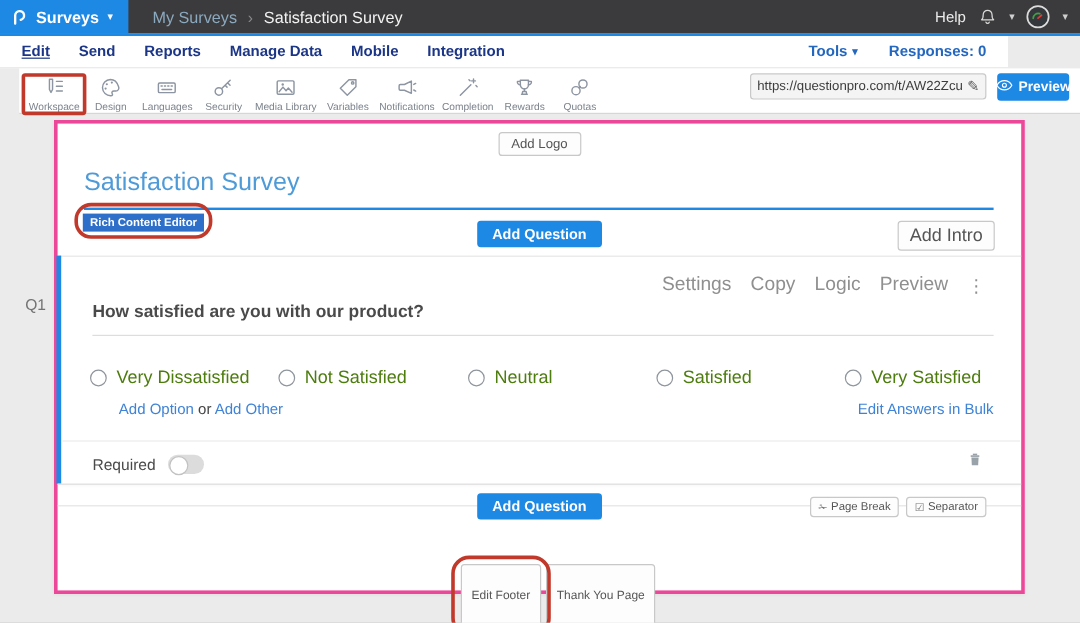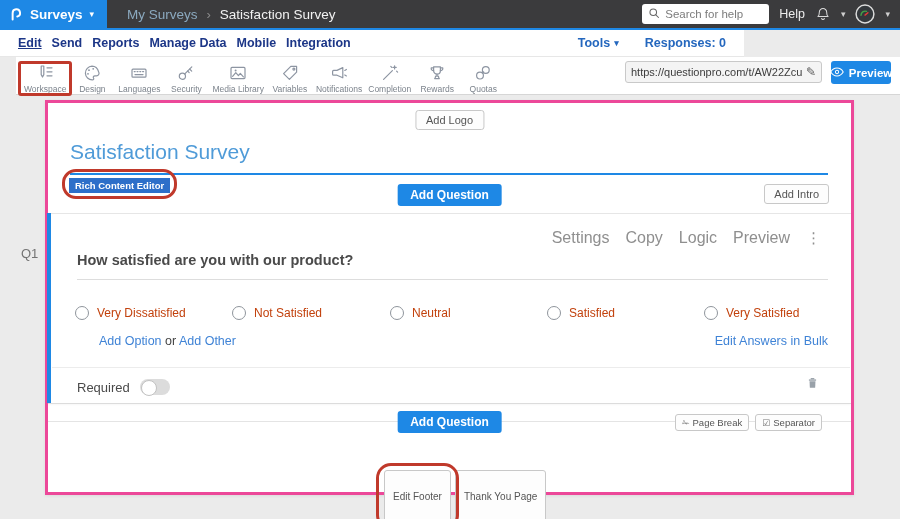--- a/index.html
+++ b/index.html
@@ -20,21 +20,21 @@
   .topbar-right { margin-left:auto; display:flex; align-items:center; gap:10px; padding-right:10px; }
   .upgrade { background:#f4611d; color:#fff; border:none; border-radius:3px; font-family:inherit; font-size:12px; font-weight:700; padding:4px 12px; cursor:pointer; }
   .search { width:127px; height:20px; background:#fff; border-radius:3px; display:flex; align-items:center; gap:5px; padding:0 6px; }
   .search input { border:none; outline:none; width:100px; font-family:inherit; font-size:11.5px; color:#555; background:transparent; }
   .search input::placeholder { color:#7c7c7c; }
   .help { color:#ececec; font-size:12.5px; cursor:pointer; }
   .icon-btn { display:flex; align-items:center; cursor:pointer; }
 
   
   .accent { position:absolute; left:0; top:28px; width:900px; height:2px; background:#1e88e5; }
-  .tabsrow { position:absolute; left:0; top:30px; width:744px; height:27px; background:#fff; border-bottom:1px solid #e7e7e7; display:flex; align-items:center; gap:10px; padding:0 18px; }
+  .tabsrow { position:absolute; left:0; top:30px; width:840px; height:27px; background:#fff; border-bottom:1px solid #e7e7e7; display:flex; align-items:center; gap:24px; padding:0 18px; }
   .tab { color:#1c3687; font-size:12.5px; font-weight:700; cursor:pointer; text-decoration:none; }
   .tab.active { text-decoration:underline; }
   .tabs-right { margin-left:auto; display:flex; align-items:center; gap:26px; }
   .tools { color:#2467be; font-size:12.5px; font-weight:600; cursor:pointer; display:flex; align-items:center; gap:4px; }
   .tools .caret { color:#2467be; }
   .responses { color:#2467be; font-size:12.5px; font-weight:600; }
 
   
   .toolbar { position:absolute; left:16px; top:57px; width:900px; height:38px; background:#fff; border-bottom:1px solid #d6d6d6; display:flex; align-items:flex-end; padding:3px 0 0 5px; }
   .titem { position:relative; min-width:46px; padding:0 3px; display:flex; flex-direction:column; align-items:center; gap:1px; cursor:pointer; }
@@ -56,33 +56,33 @@
   
   .card { position:absolute; left:45px; top:100px; width:809px; height:395px; background:#fff; border:3px solid #ec4899; box-shadow:0 1px 3px rgba(0,0,0,.07); }
   .ghost-btn { background:#fdfdfd; border:1px solid #c8c8c8; border-radius:3px; color:#555; font-family:inherit; cursor:pointer; }
   .add-logo { position:absolute; left:50%; transform:translateX(-50%); top:7px; font-size:11px; padding:3px 10px; }
   .survey-title { position:absolute; left:22px; top:37px; font-size:21px; color:#4f9bd8; font-weight:400; }
   .title-underline { position:absolute; left:22px; right:23px; top:70px; height:2px; background:#1e88e5; }
   .rce-wrap { position:absolute; left:21px; top:72px; }
   .rce-chip { background:#2d6fc9; color:#fff; font-size:9.5px; font-weight:700; padding:2px 6px; white-space:nowrap; cursor:pointer; display:inline-block; }
   .blue-btn { background:#1e88e5; border:none; border-radius:3px; color:#fff; font-family:inherit; font-size:12px; font-weight:700; padding:4px 13px; cursor:pointer; }
   .add-q-top { position:absolute; left:50%; transform:translateX(-50%); top:81px; }
-  .add-intro { position:absolute; right:22px; top:81px; font-size:11px; padding:3px 9px; }
+  .add-intro { position:absolute; right:22px; top:81px; font-size:15px; padding:3px 9px; }
 
   
   .q-top-border { position:absolute; left:0; right:0; top:110px; height:1px; background:#e6e6e6; }
   .q-blue-bar { position:absolute; left:-1px; top:110px; width:4px; height:190px; background:#1e88e5; }
   .q-menu { position:absolute; right:30px; top:126px; display:flex; align-items:center; gap:16px; }
   .q-menu-item { color:#8f8f8f; font-size:16px; cursor:pointer; }
   .kebab { color:#8f8f8f; font-size:15px; cursor:pointer; }
   .q-text { position:absolute; left:29px; top:149px; font-size:14.5px; font-weight:700; color:#4a4a4a; }
   .q-underline { position:absolute; left:29px; right:23px; top:176px; height:1px; background:#ddd; }
   .opt { position:absolute; top:203px; display:flex; align-items:center; gap:8px; }
   .radio { width:14px; height:14px; border:1.5px solid #8f959c; border-radius:50%; background:#fff; cursor:pointer; flex:none; }
-  .opt-label { font-size:12px; color:#c2410c; white-space:nowrap; }
+  .opt-label { font-size:15px; color:#4d7c0f; white-space:nowrap; }
   .addopt-row { position:absolute; left:51px; top:231px; font-size:12.5px; color:#444; }
   .link { color:#3f83d6; cursor:pointer; }
   .edit-bulk { position:absolute; right:23px; top:231px; font-size:12.5px; }
   .q-divider { position:absolute; left:4px; right:1px; top:264px; height:1px; background:#ececec; }
   .required-row { position:absolute; left:29px; top:276px; display:flex; align-items:center; gap:10px; }
   .required-label { font-size:13px; color:#4a4a4a; }
   .toggle { width:30px; height:16px; border-radius:9px; background:#dcdcdc; position:relative; cursor:pointer; }
   .toggle::after { content:""; position:absolute; left:1px; top:1px; width:14px; height:14px; border-radius:50%; background:#fff; border:1px solid #c2c2c2; }
   .trash { position:absolute; right:31px; top:272px; cursor:pointer; }
   .q-bottom-border { position:absolute; left:0; right:0; top:300px; height:1px; background:#dcdcdc; box-shadow:0 1px 2px rgba(0,0,0,.05); }
@@ -112,29 +112,20 @@
       </span>
       <span class="logo-label">Surveys</span>
       <span class="caret">▾</span>
     </div>
     <nav class="breadcrumb">
       <span class="bc-parent">My Surveys</span>
       <span class="bc-sep">›</span>
       <span class="bc-current">Satisfaction Survey</span>
     </nav>
     <div class="topbar-right">
-      <div class="search">
-        <span>
-          <svg width="12" height="12" viewBox="0 0 16 16">
-              <circle cx="7" cy="7" r="4.4" fill="none" stroke="#666" stroke-width="1.4"></circle>
-              <path d="M10.4 10.4 14 14" stroke="#666" stroke-width="1.4" stroke-linecap="round"></path>
-            </svg>
-        </span>
-        <input placeholder="Search for help" style="">
-      </div>
       <span class="help">Help</span>
       <span class="icon-btn">
         <svg width="16" height="16" viewBox="0 0 20 20">
             <path d="M10 3.2a4.6 4.6 0 0 0-4.6 4.6c0 4.2-1.7 5.3-1.7 5.3h12.6s-1.7-1.1-1.7-5.3A4.6 4.6 0 0 0 10 3.2z" fill="none" stroke="#d9d9d9" stroke-width="1.3" stroke-linejoin="round"></path>
             <path d="M8.3 15.6a1.8 1.8 0 0 0 3.4 0" fill="none" stroke="#d9d9d9" stroke-width="1.3" stroke-linecap="round"></path>
           </svg>
       </span>
       <span class="caret">▾</span>
       <span class="icon-btn">
         <svg width="20" height="20" viewBox="0 0 22 22">

